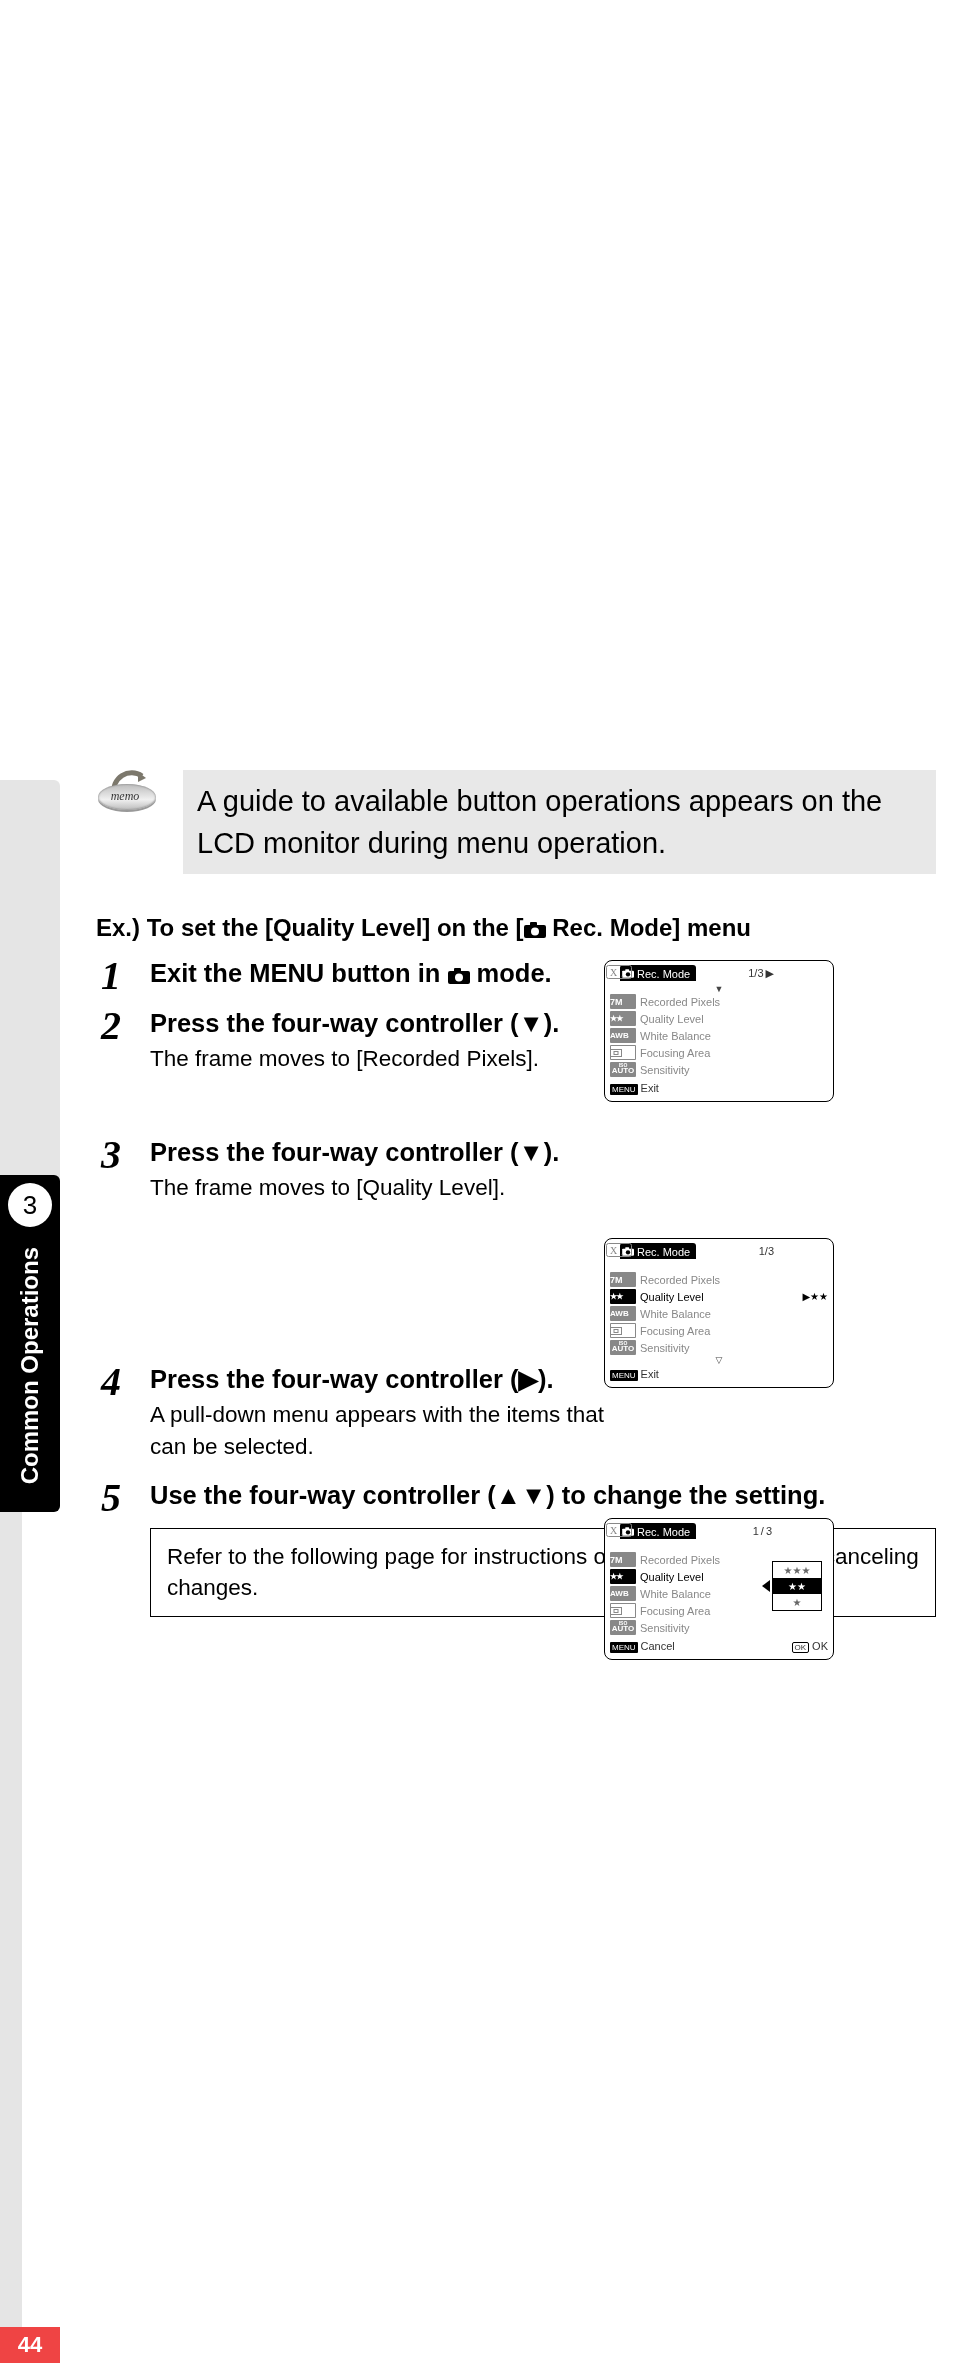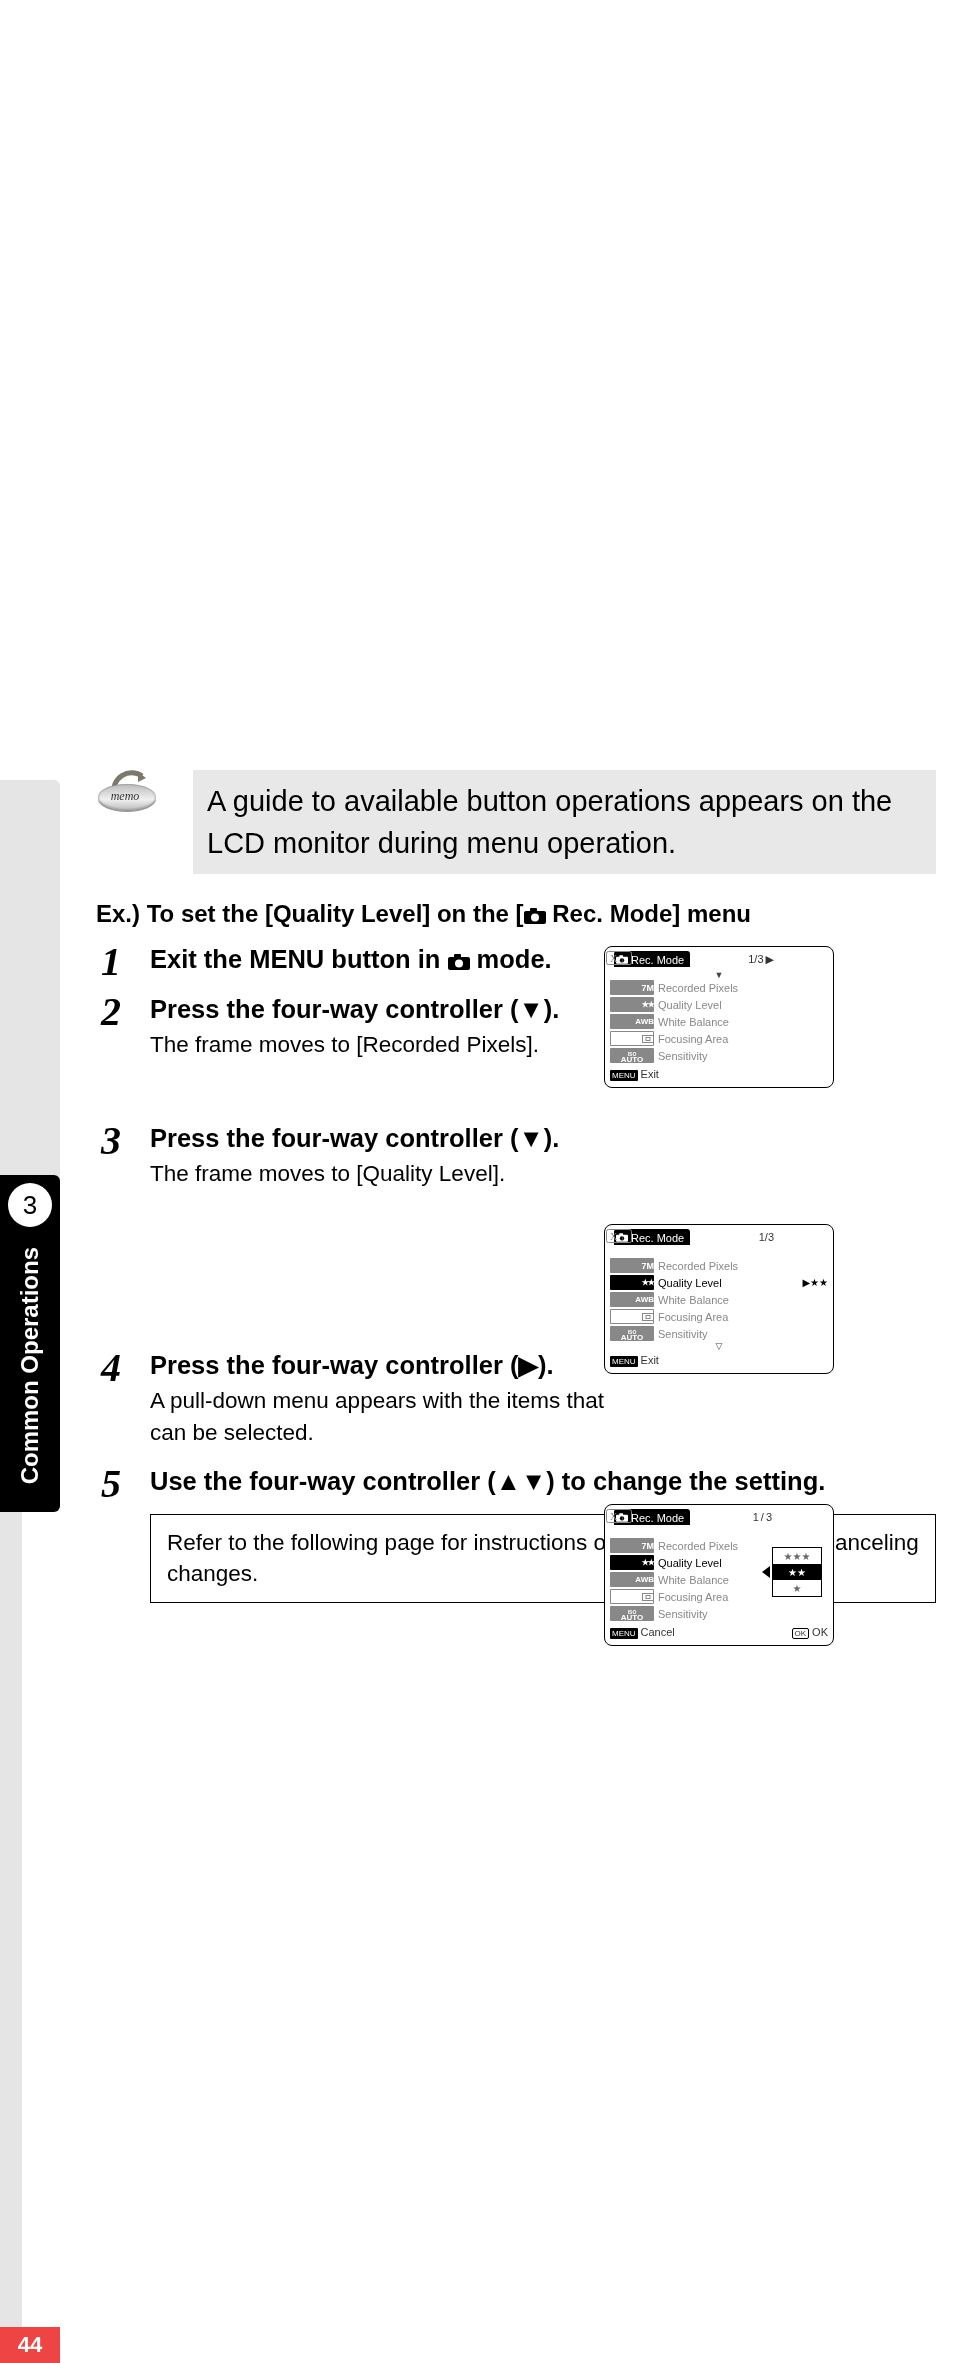--- a/index.html
+++ b/index.html
@@ -88,22 +88,22 @@
   .content {
     position: absolute;
     left: 96px;
     top: 770px;
     width: 840px;
   }
 
   .memo-row {
     display: flex;
     align-items: flex-start;
-    gap: 33px;
-    margin-bottom: 26px;
+    gap: 23px;
+    margin-bottom: 40px;
   }
   .memo-icon {
     position: relative;
     width: 64px;
     height: 56px;
     flex: none;
   }
   .memo-icon .oval {
     position: absolute;
     left: 2px;
@@ -212,21 +212,21 @@
     color: #888;
     position: absolute;
   }
   .lcd-header {
     position: relative;
     height: 18px;
     margin-bottom: 2px;
   }
   .lcd-tab {
     position: absolute;
-    left: 4px;
+    left: 10px;
     top: 0;
     height: 16px;
     background: #000;
     color: #fff;
     border-radius: 3px 3px 0 0;
     padding: 1px 6px 0 2px;
     font-size: 11px;
     display: flex;
     align-items: center;
     gap: 3px;
@@ -258,25 +258,25 @@
     line-height: 8px;
     height: 8px;
   }
   .lcd-row {
     display: flex;
     align-items: center;
     height: 17px;
     gap: 4px;
   }
   .lcd-chip {
-    width: 44px;
+    width: 26px;
     height: 15px;
     display: flex;
     align-items: center;
-    justify-content: flex-end;
+    justify-content: flex-start;
     font-size: 8px;
     font-weight: bold;
     color: #fff;
     background: #888;
     border-radius: 1px;
   }
   .lcd-chip.outline {
     background: #fff;
     color: #888;
     box-shadow: inset 0 0 0 1px #888;

